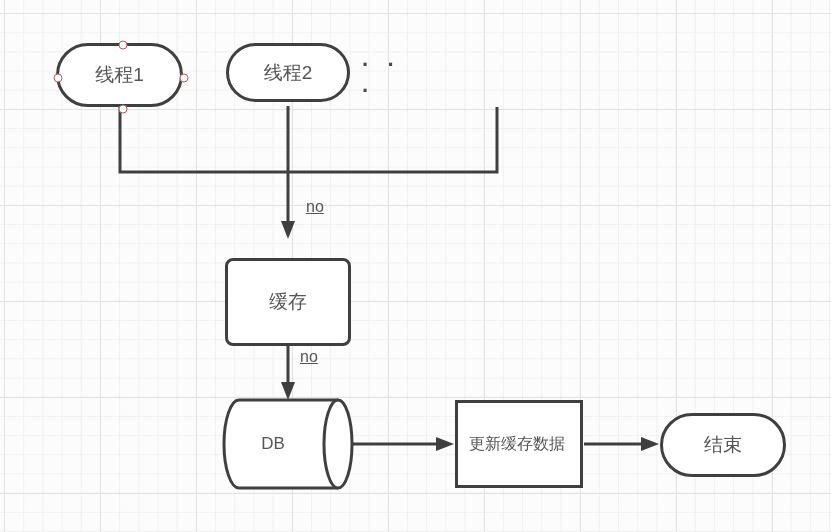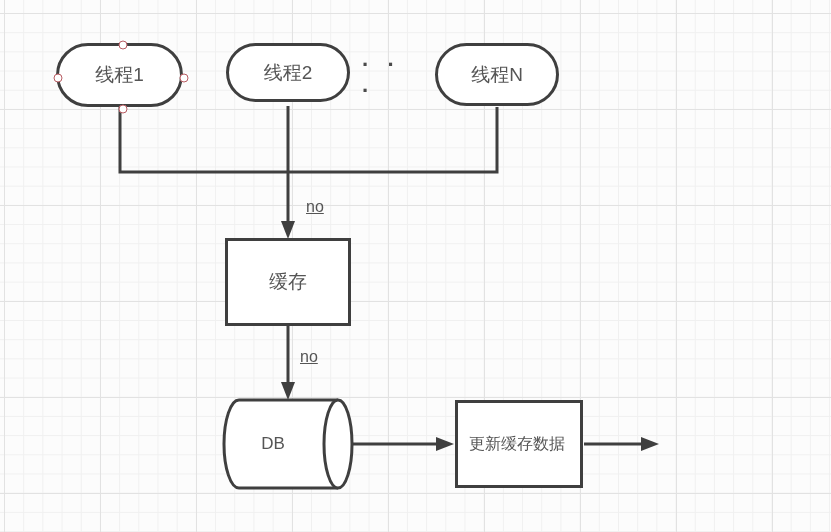--- a/index.html
+++ b/index.html
@@ -30,21 +30,21 @@
     box-sizing: border-box;
     background: #ffffff;
     border: 3px solid #3f3f3f;
     display: flex;
     align-items: center;
     justify-content: center;
     color: #555555;
     font-size: 19px;
   }
   .stadium { border-radius: 32px; }
-  .rect { border-radius: 0; }
+  .rect { border-radius: 8px; margin-top: 20px; }
 
   .node-label { pointer-events: none; }
 
   .handle {
     position: absolute;
     width: 9px;
     height: 9px;
     box-sizing: border-box;
     background: #ffffff;
     border: 1.6px solid #b85c62;
@@ -150,34 +150,34 @@
     <span class="handle" style="left:125px; top:32px;"></span>
     <span class="handle" style="left:64px; top:63px;"></span>
   </div>
 
   <div class="node stadium" style="left:226px; top:43px; width:124px; height:59px;">
     <span class="node-label">线程2</span>
   </div>
 
   <div class="dots">· · ·</div>
 
-  <div class="node stadium" style="left:435px; top:43px; width:124px; height:63px;">
-    <span class="node-label">线程N</span>
-  </div>
 
   <div class="node rect" style="left:225px; top:238px; width:126px; height:88px;">
     <span class="node-label">缓存</span>
   </div>
 
   <div class="cylinder-wrap">
     <svg width="133" height="92" viewBox="0 0 133 92">
       <path d="M 117 2 L 18 2 A 15 44 0 0 0 18 90 L 117 90" fill="#ffffff" stroke="#3f3f3f" stroke-width="3"></path>
       <ellipse cx="117" cy="46" rx="14" ry="44" fill="#ffffff" stroke="#3f3f3f" stroke-width="3"></ellipse>
     </svg>
     <span class="cylinder-label">DB</span>
   </div>
 
   <div class="update-box">
     <span class="node-label">更新缓存数据</span>
   </div>
 
+  <div class="node stadium" style="left:660px; top:413px; width:126px; height:64px;">
+    <span class="node-label">结束</span>
+  </div>
 
 </div>
 
 </body></html>

